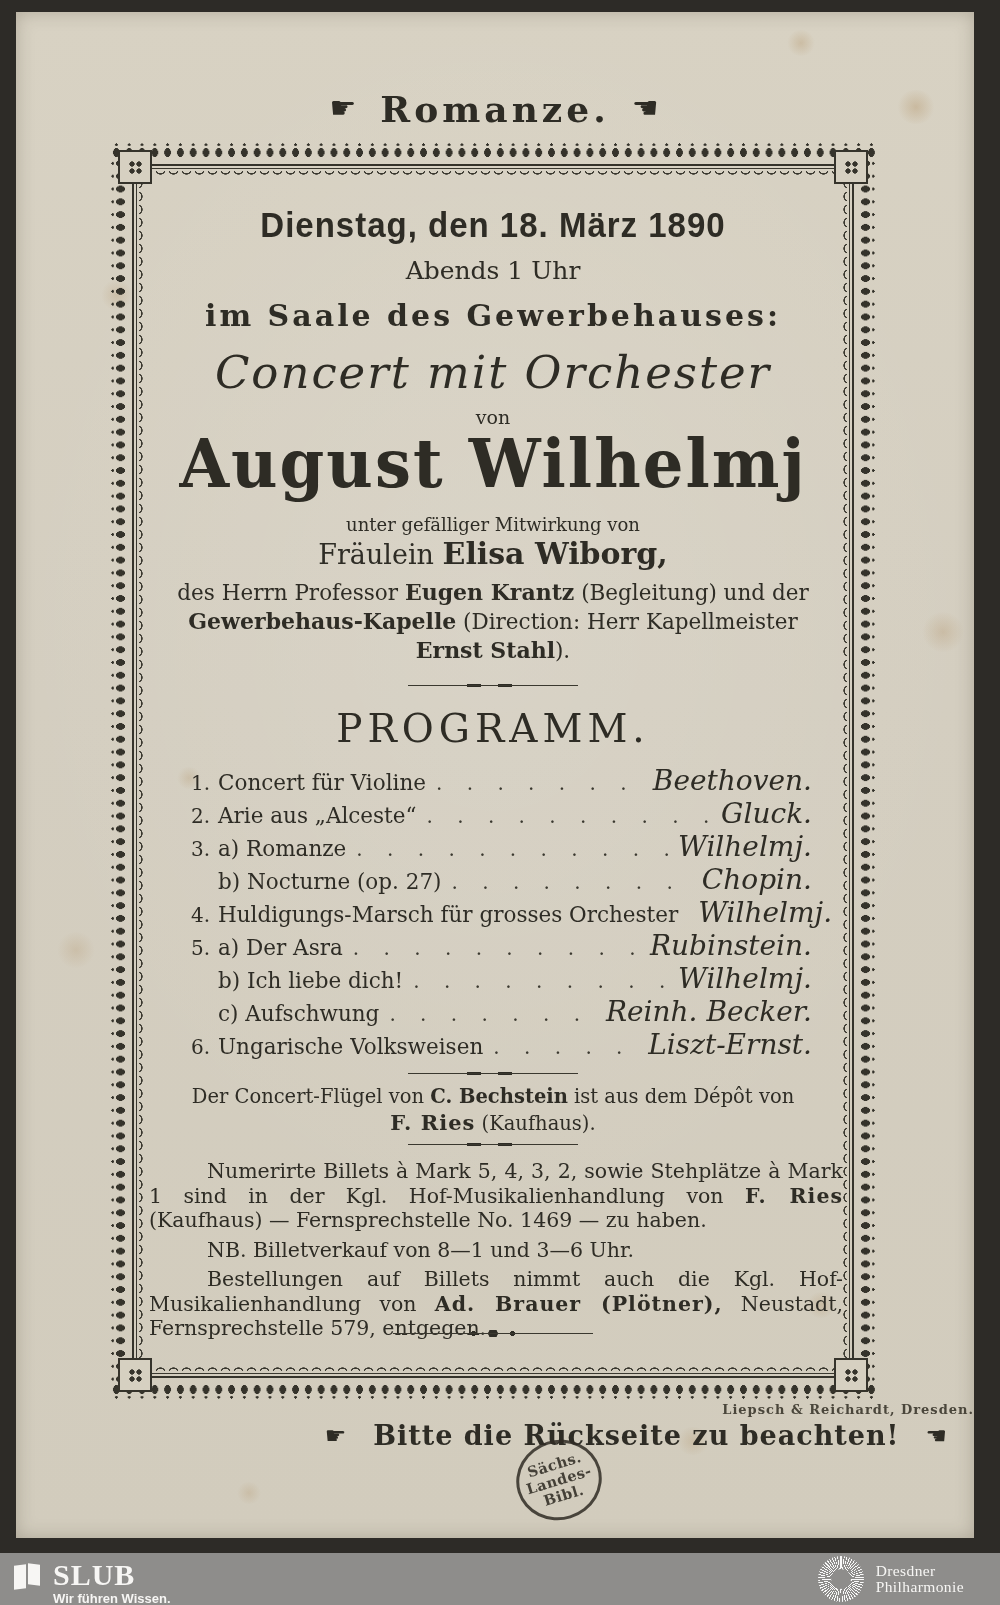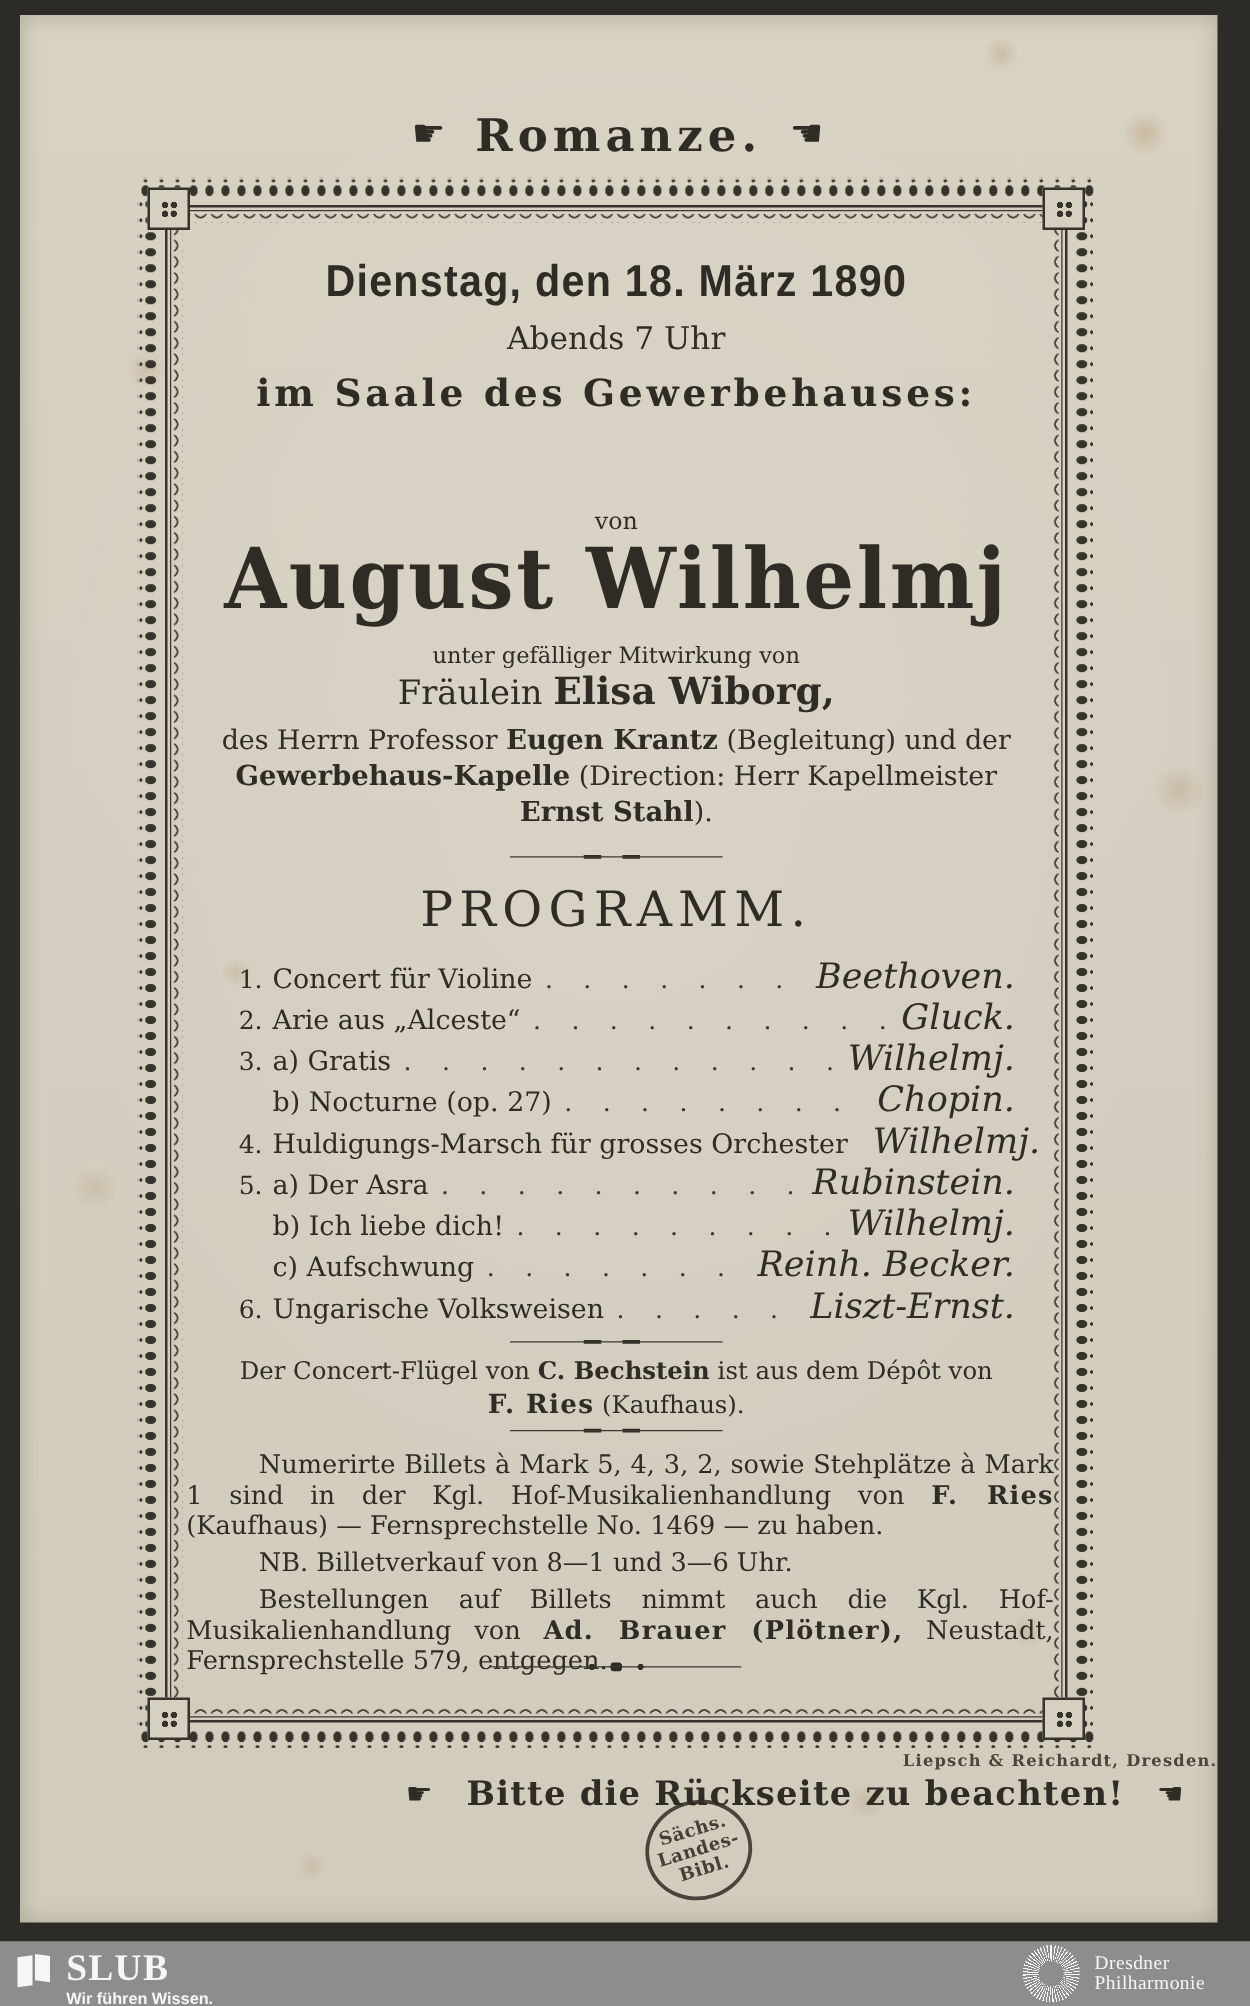--- a/index.html
+++ b/index.html
@@ -164,22 +164,23 @@
         <div class="sc sc-left"></div>
         <div class="sc sc-right"></div>
       </div>
     </div>
     <div class="corner tl"></div>
     <div class="corner tr"></div>
     <div class="corner bl"></div>
     <div class="corner br"></div>
 
     <div class="fc date-line">Dienstag, den 18. März 1890</div>
-    <div class="fc time-line">Abends 7 Uhr</div>
+    <div class="fc time-line">Abends 1 Uhr</div>
     <div class="fc venue-line">im Saale des Gewerbehauses:</div>
+    <div class="fc concert-title">Concert mit Orchester</div>
     <div class="fc von-line">von</div>
     <div class="fc artist-name">August Wilhelmj</div>
     <div class="fc mitwirkung">unter gefälliger Mitwirkung von</div>
     <div class="fc soloist"><span>Fräulein </span><b>Elisa Wiborg,</b></div>
     <div class="fc credits">
       <div><span>des Herrn Professor </span><b>Eugen Krantz</b><span> (Begleitung) und der</span></div>
       <div><b>Gewerbehaus-Kapelle</b><span> (Direction: Herr Kapellmeister</span></div>
       <div><b>Ernst Stahl</b><span>).</span></div>
     </div>
 
@@ -194,21 +195,21 @@
         <span class="prog-composer">Beethoven.</span>
       </div>
       <div class="prog-row">
         <span class="prog-no">2.</span>
         <span class="prog-title">Arie aus „Alceste“</span>
         <span class="prog-leader"></span>
         <span class="prog-composer">Gluck.</span>
       </div>
       <div class="prog-row">
         <span class="prog-no">3.</span>
-        <span class="prog-title">a) Gratis</span>
+        <span class="prog-title">a) Romanze</span>
         <span class="prog-leader"></span>
         <span class="prog-composer">Wilhelmj.</span>
       </div>
       <div class="prog-row">
         <span class="prog-no"></span>
         <span class="prog-title">b) Nocturne (op. 27)</span>
         <span class="prog-leader"></span>
         <span class="prog-composer">Chopin.</span>
       </div>
       <div class="prog-row">

